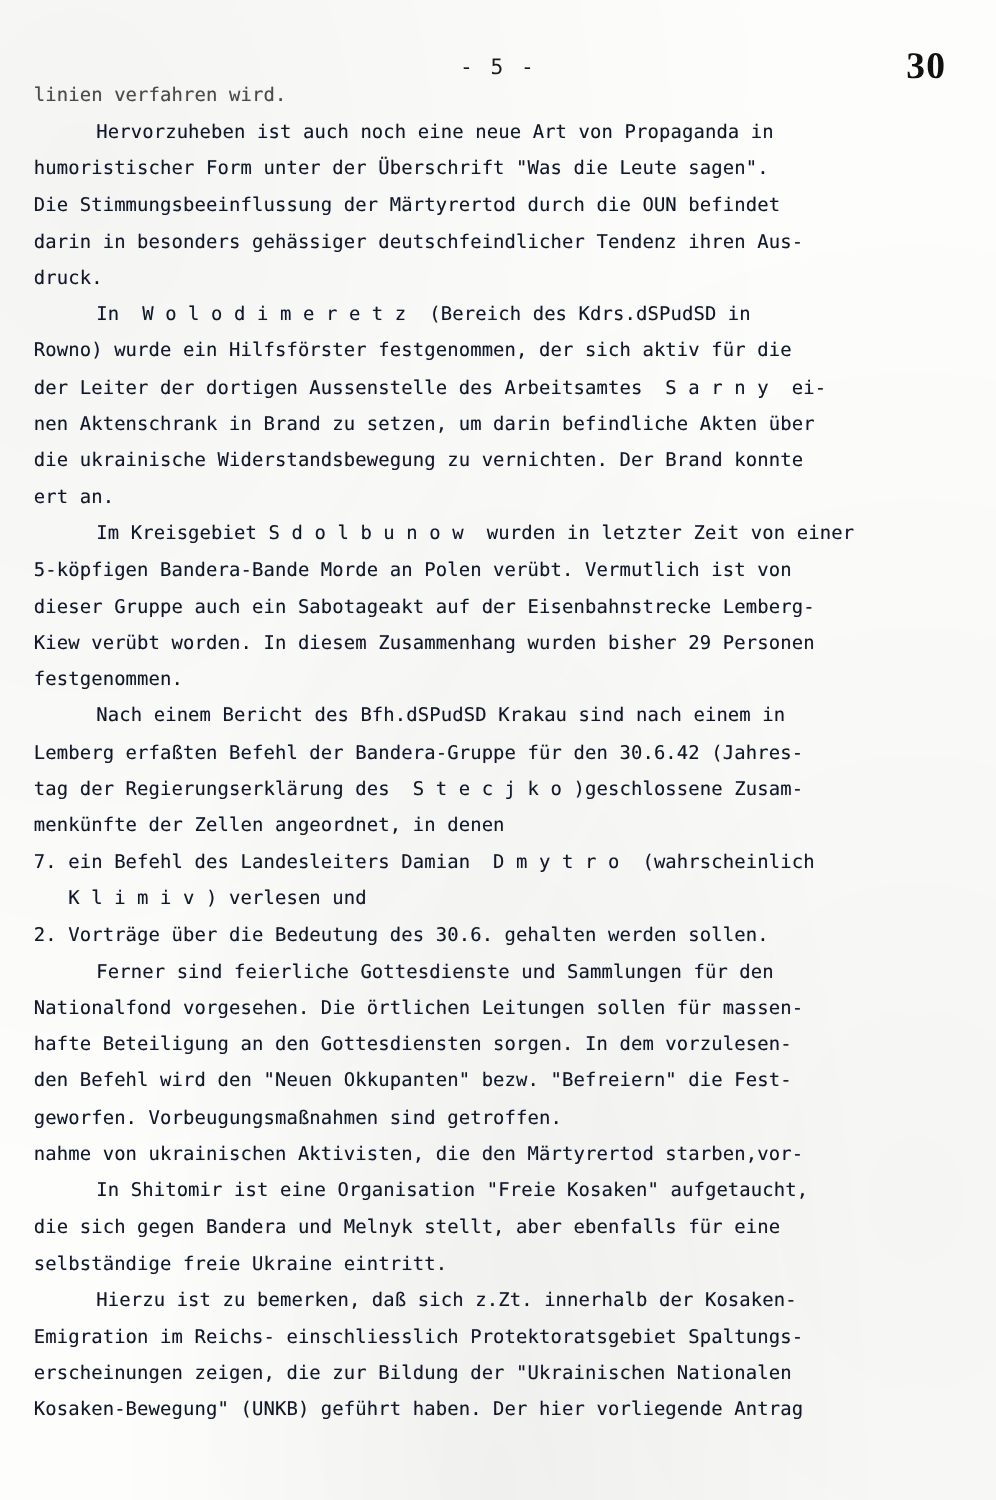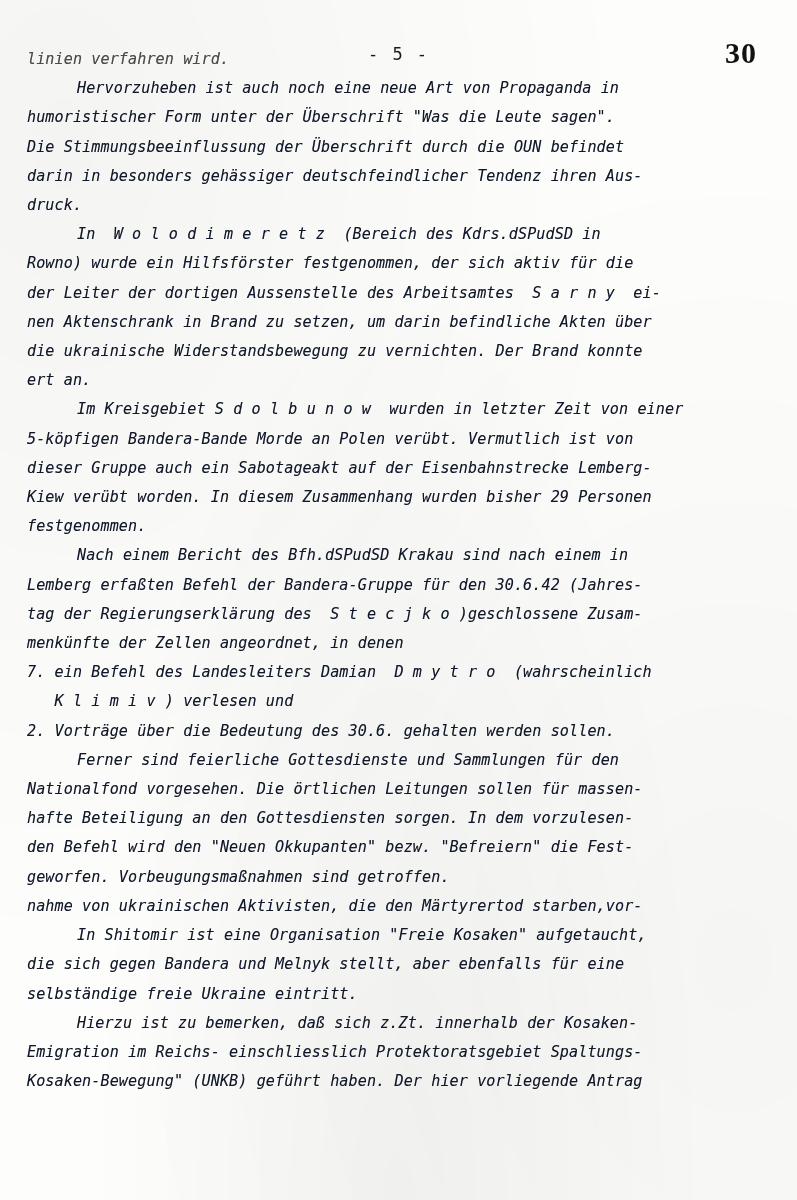--- a/index.html
+++ b/index.html
@@ -50,24 +50,23 @@
     right: 40px;
     top: 14px;
     font-family: Liberation Serif, serif;
     font-size: 30px;
     font-weight: 700;
     color: #111;
     letter-spacing: 1px;
   }
   .body-text {
     position: absolute;
-    top: 45px;
+    top: 62px;
     left: 27px;
     width: 742px;
-    font-style: italic;
   }
   .line {
     font-size: 15.1px;
     line-height: 29.2px;
     letter-spacing: 0.1px;
     white-space: pre;
     color: #0f172a;
     text-shadow: 0 0 0.6px rgba(0,0,0,0.35);
   }
   .line.faded {
@@ -84,21 +83,21 @@
 
   <div class="header">
     <div class="page-number-center">- 5 -</div>
     <div class="archive-number">30</div>
   </div>
 
   <div class="body-text">
       <div class="line faded">linien verfahren wird.</div>
       <div class="line indent">Hervorzuheben ist auch noch eine neue Art von Propaganda in</div>
       <div class="line">humoristischer Form unter der Überschrift "Was die Leute sagen".</div>
-      <div class="line">Die Stimmungsbeeinflussung der Überschrift durch die OUN befindet</div>
+      <div class="line">Die Stimmungsbeeinflussung der Märtyrertod durch die OUN befindet</div>
       <div class="line">darin in besonders gehässiger deutschfeindlicher Tendenz ihren Aus-</div>
       <div class="line">druck.</div>
       <div class="line indent">In  W o l o d i m e r e t z  (Bereich des Kdrs.dSPudSD in</div>
       <div class="line">Rowno) wurde ein Hilfsförster festgenommen, der sich aktiv für die</div>
       <div class="line">der Leiter der dortigen Aussenstelle des Arbeitsamtes  S a r n y  ei-</div>
       <div class="line">nen Aktenschrank in Brand zu setzen, um darin befindliche Akten über</div>
       <div class="line">die ukrainische Widerstandsbewegung zu vernichten. Der Brand konnte</div>
       <div class="line">ert an.</div>
       <div class="line indent">Im Kreisgebiet S d o l b u n o w  wurden in letzter Zeit von einer</div>
       <div class="line">5-köpfigen Bandera-Bande Morde an Polen verübt. Vermutlich ist von</div>
@@ -116,16 +115,17 @@
       <div class="line">Nationalfond vorgesehen. Die örtlichen Leitungen sollen für massen-</div>
       <div class="line">hafte Beteiligung an den Gottesdiensten sorgen. In dem vorzulesen-</div>
       <div class="line">den Befehl wird den "Neuen Okkupanten" bezw. "Befreiern" die Fest-</div>
       <div class="line">geworfen. Vorbeugungsmaßnahmen sind getroffen.</div>
       <div class="line">nahme von ukrainischen Aktivisten, die den Märtyrertod starben,vor-</div>
       <div class="line indent">In Shitomir ist eine Organisation "Freie Kosaken" aufgetaucht,</div>
       <div class="line">die sich gegen Bandera und Melnyk stellt, aber ebenfalls für eine</div>
       <div class="line">selbständige freie Ukraine eintritt.</div>
       <div class="line indent">Hierzu ist zu bemerken, daß sich z.Zt. innerhalb der Kosaken-</div>
       <div class="line">Emigration im Reichs- einschliesslich Protektoratsgebiet Spaltungs-</div>
+      <div class="line">erscheinungen zeigen, die zur Bildung der "Ukrainischen Nationalen</div>
       <div class="line">Kosaken-Bewegung" (UNKB) geführt haben. Der hier vorliegende Antrag</div>
     </div>
 
 </div>
 
 </body></html>

